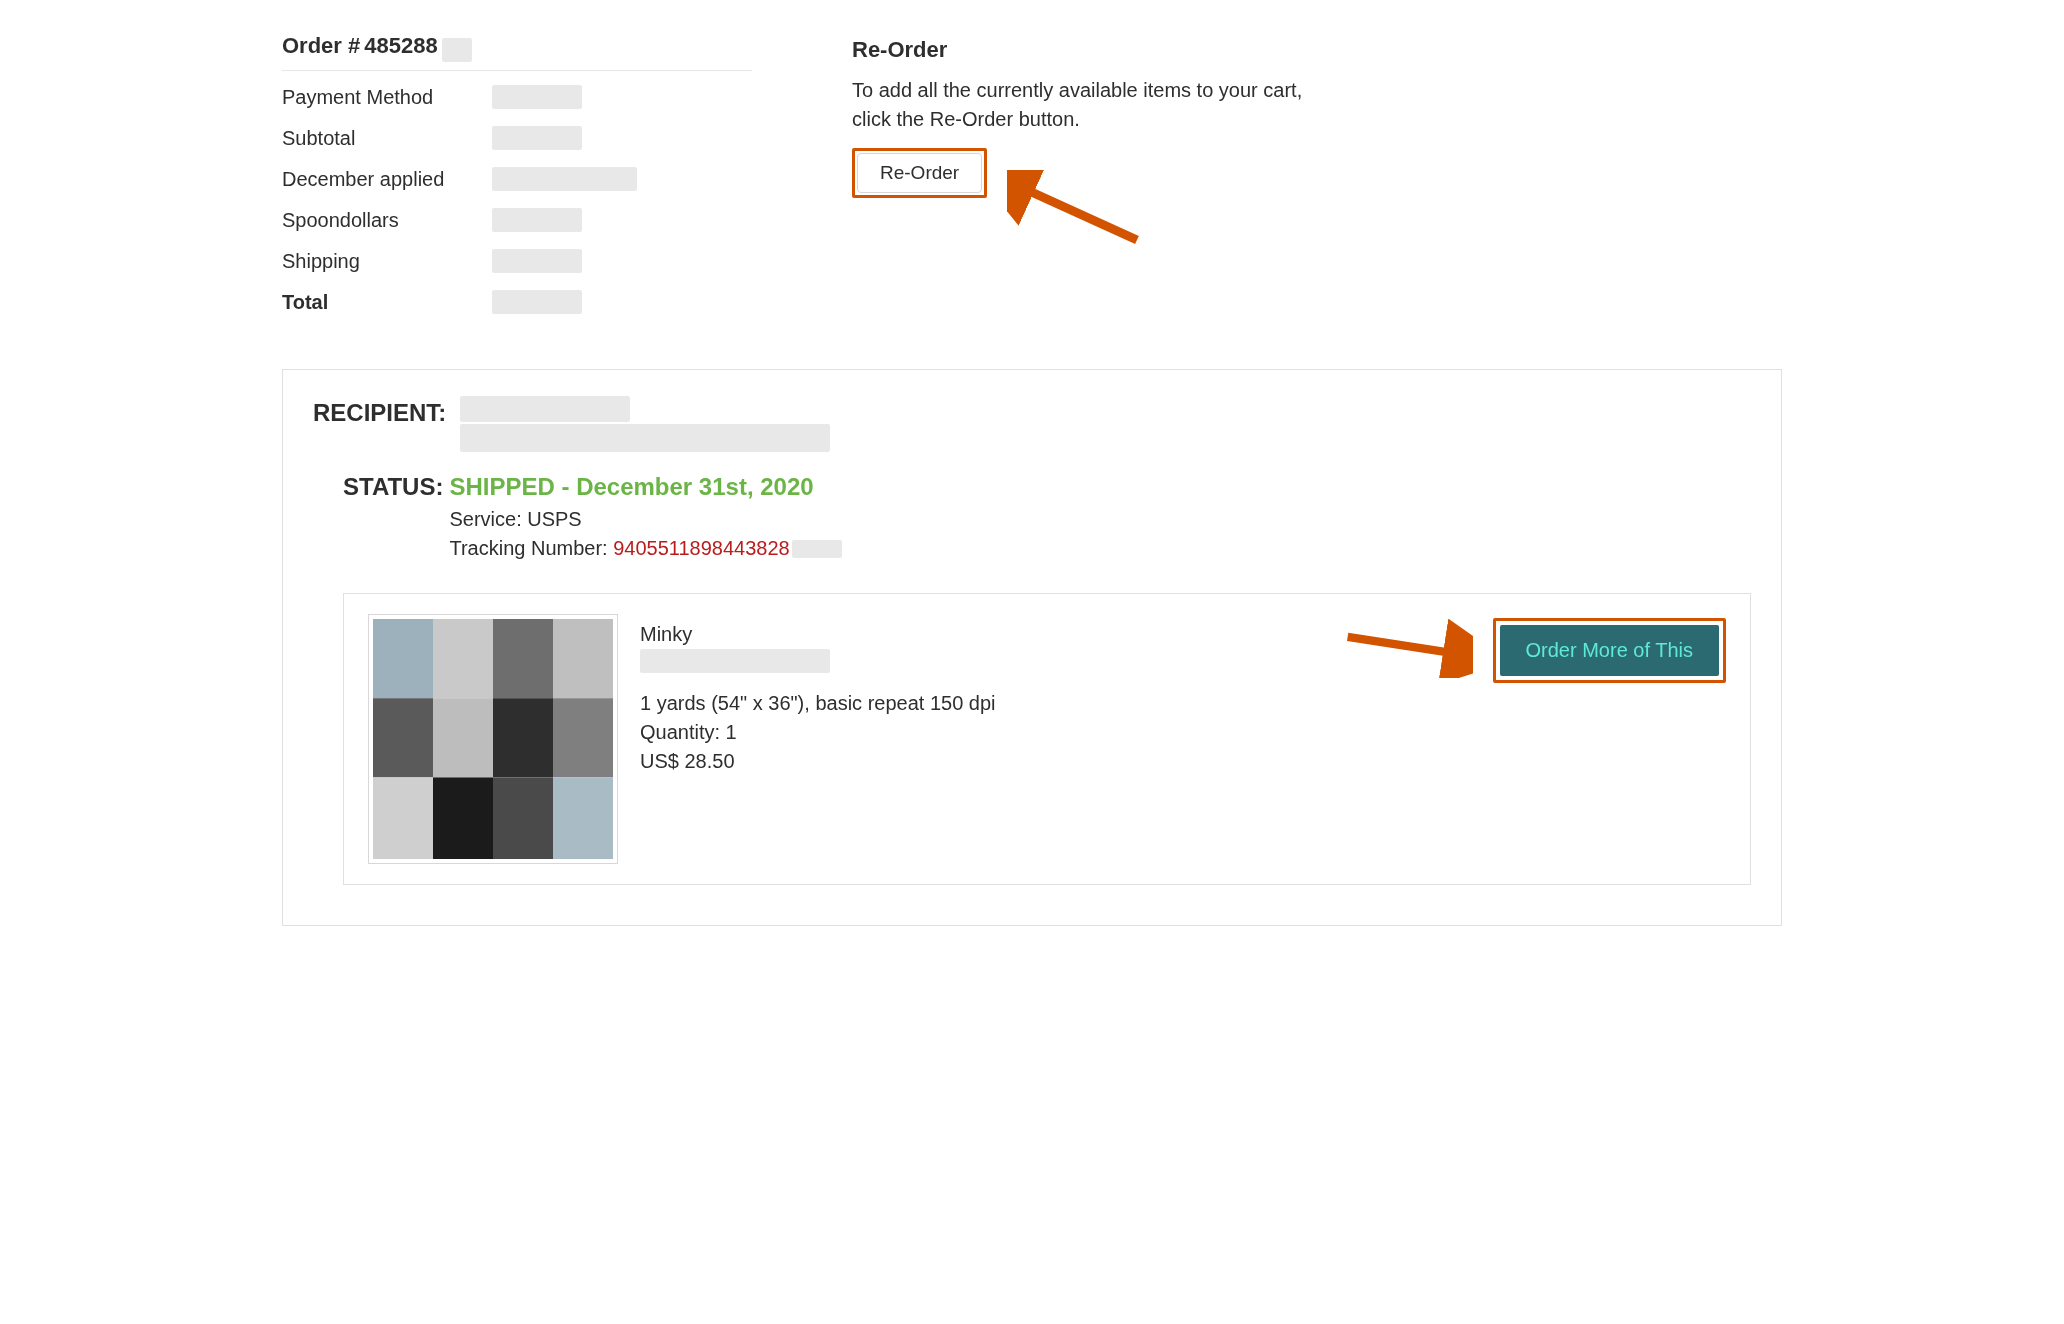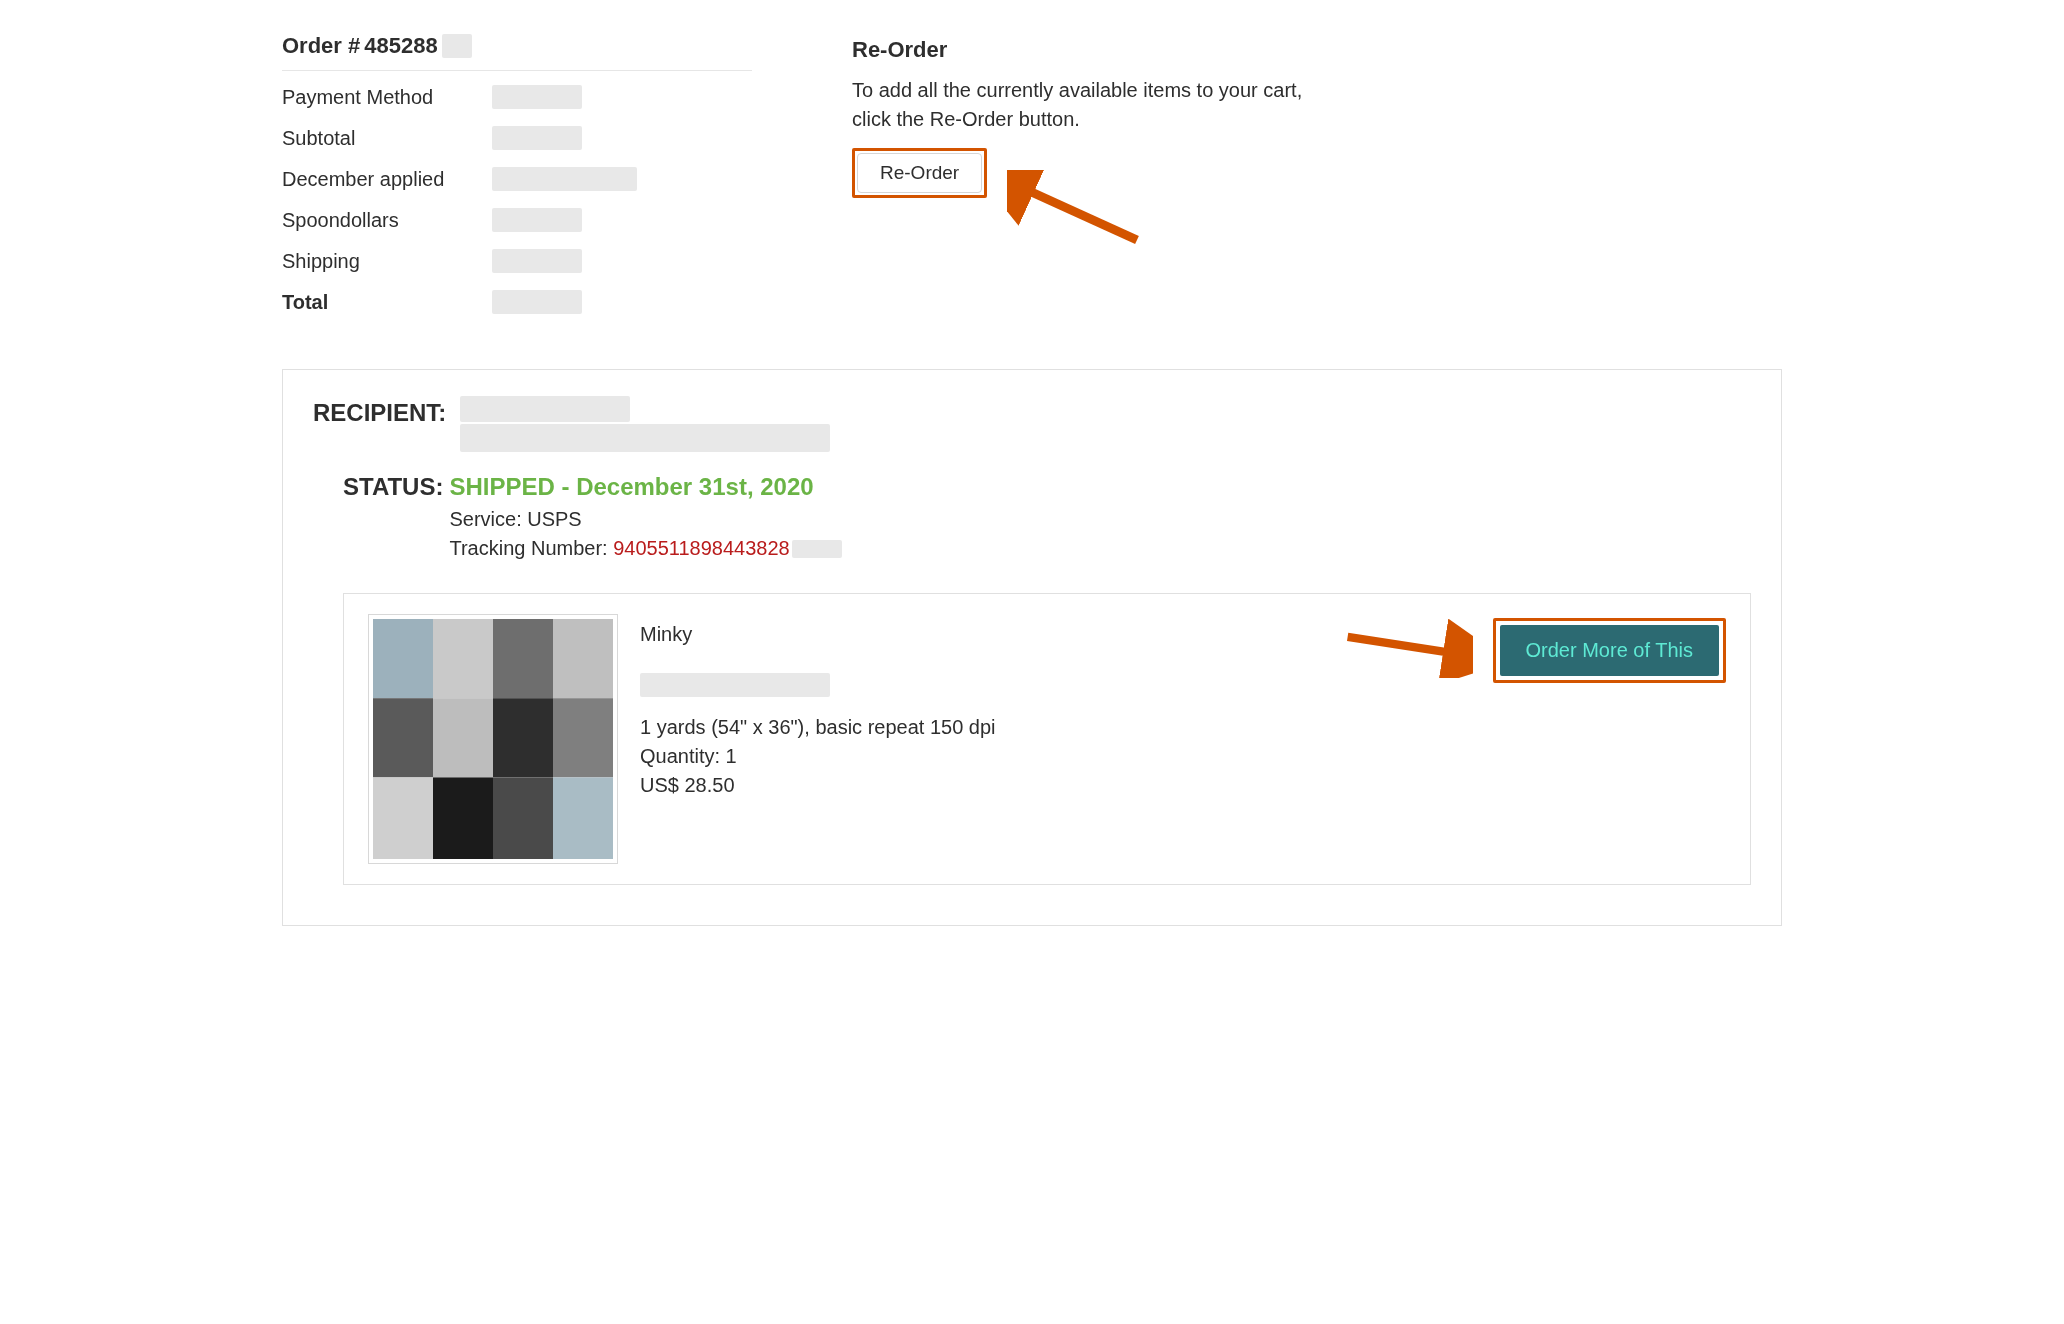--- a/index.html
+++ b/index.html
@@ -22,21 +22,21 @@
     gap: 100px;
     margin-bottom: 40px;
   }
   .summary-col { flex: 0 0 470px; }
   .reorder-col { flex: 1; padding-top: 4px; }
 
   .order-header {
     font-weight: 700;
     font-size: 22px;
     display: flex;
-    align-items: center;
+    align-items: flex-end;
     gap: 4px;
     padding-bottom: 8px;
     border-bottom: 1px solid #e6e6e6;
   }
 
   .summary-rows { margin-top: 12px; }
   .summary-row {
     display: flex;
     align-items: center;
     margin-bottom: 12px;
@@ -140,21 +140,21 @@
 
   .thumb-wrap {
     border: 1px solid #d8d8d8;
     padding: 4px;
     width: 250px;
     height: 250px;
   }
   .thumb { width: 100%; height: 100%; }
 
   .item-details { font-size: 20px; padding-top: 6px; }
-  .item-title   { margin-bottom: 24px; }
+  .item-title   { }
   .pname-redact { margin-bottom: 8px; }
 
   .order-more-wrap {
     position: absolute;
     top: 24px;
     right: 24px;
   }
   .btn-order-more {
     background: #2c6a72;
     color: #5eead4;

